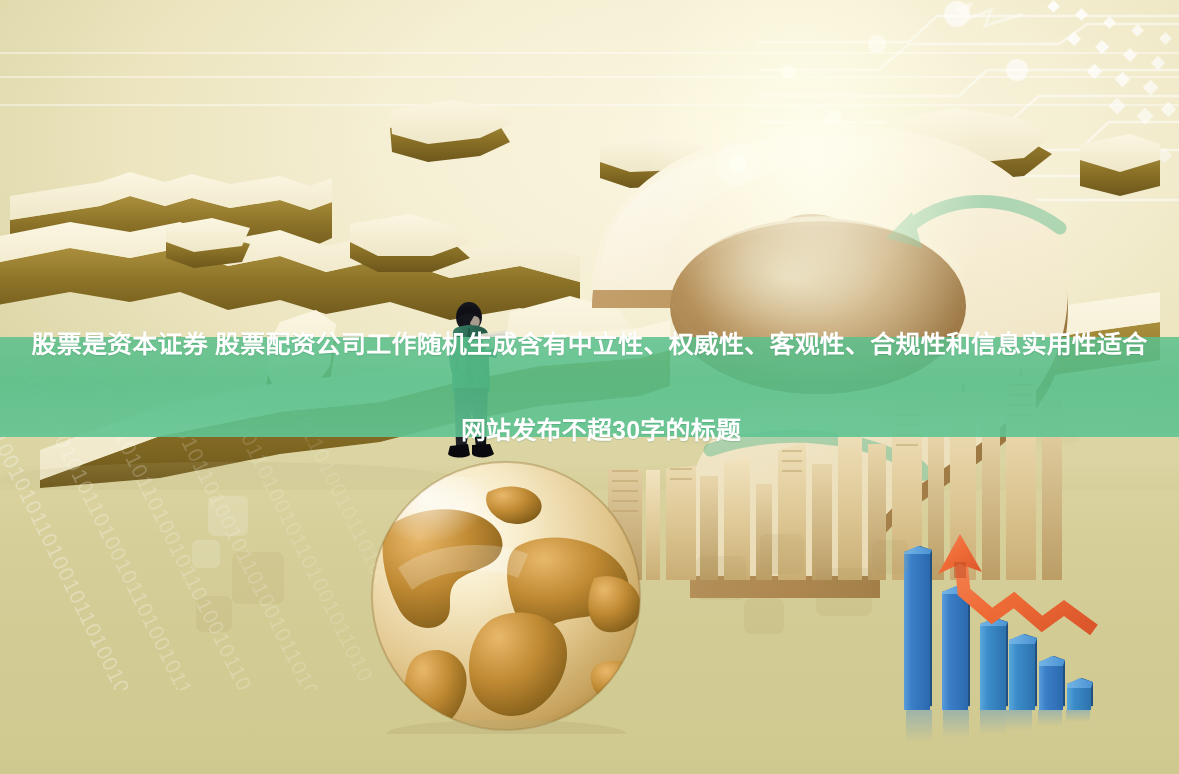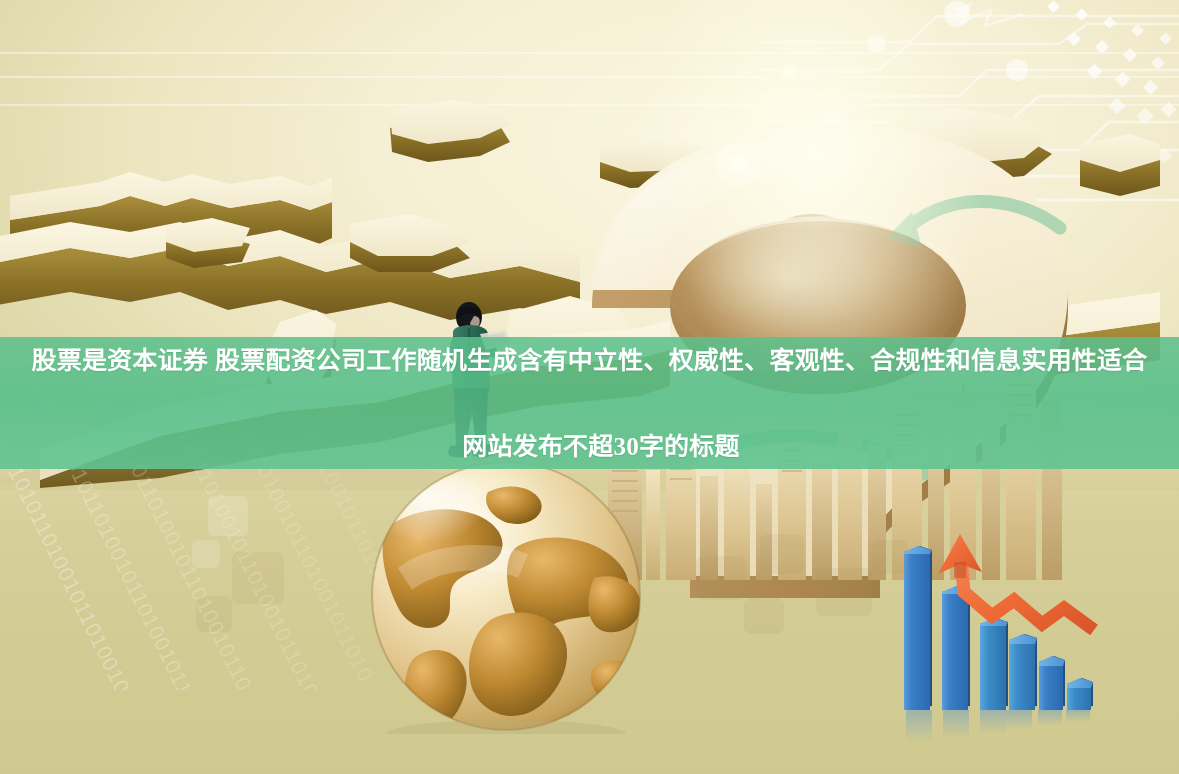--- a/index.html
+++ b/index.html
@@ -152,21 +152,21 @@
     position: absolute;
     background: rgba(170,150,90,.13);
     border-radius: 7px;
   }
 
   
   .banner {
     position: absolute;
     left: 0; right: 0;
     top: 337px;
-    height: 132px;
+    height: 100px;
     background: linear-gradient(180deg, rgba(92,192,140,.86) 0%, rgba(84,190,136,.88) 45%, rgba(96,196,146,.90) 100%);
     display: flex;
     flex-direction: column;
     justify-content: center;
     align-items: center;
     box-sizing: border-box;
     padding: 0 8px;
     gap: 45px;
   }
   .banner-line {
@@ -176,21 +176,20 @@
     line-height: 41px;
     letter-spacing: .2px;
     text-align: center;
     white-space: nowrap;
     text-shadow: 0 1px 1px rgba(40,110,80,.22);
     font-family: "Liberation Sans", "DejaVu Sans", sans-serif;
   }
   .banner-line-2 {
     align-self: center;
     margin-left: 23px;
-    font-family: Liberation Serif, serif;
   }
 </style>
 </head>
 <body>
 
 <div id="stage">
 
   <div class="bg-base"></div>
   <div class="bg-lower"></div>
   <div class="bg-lower-fade"></div>

